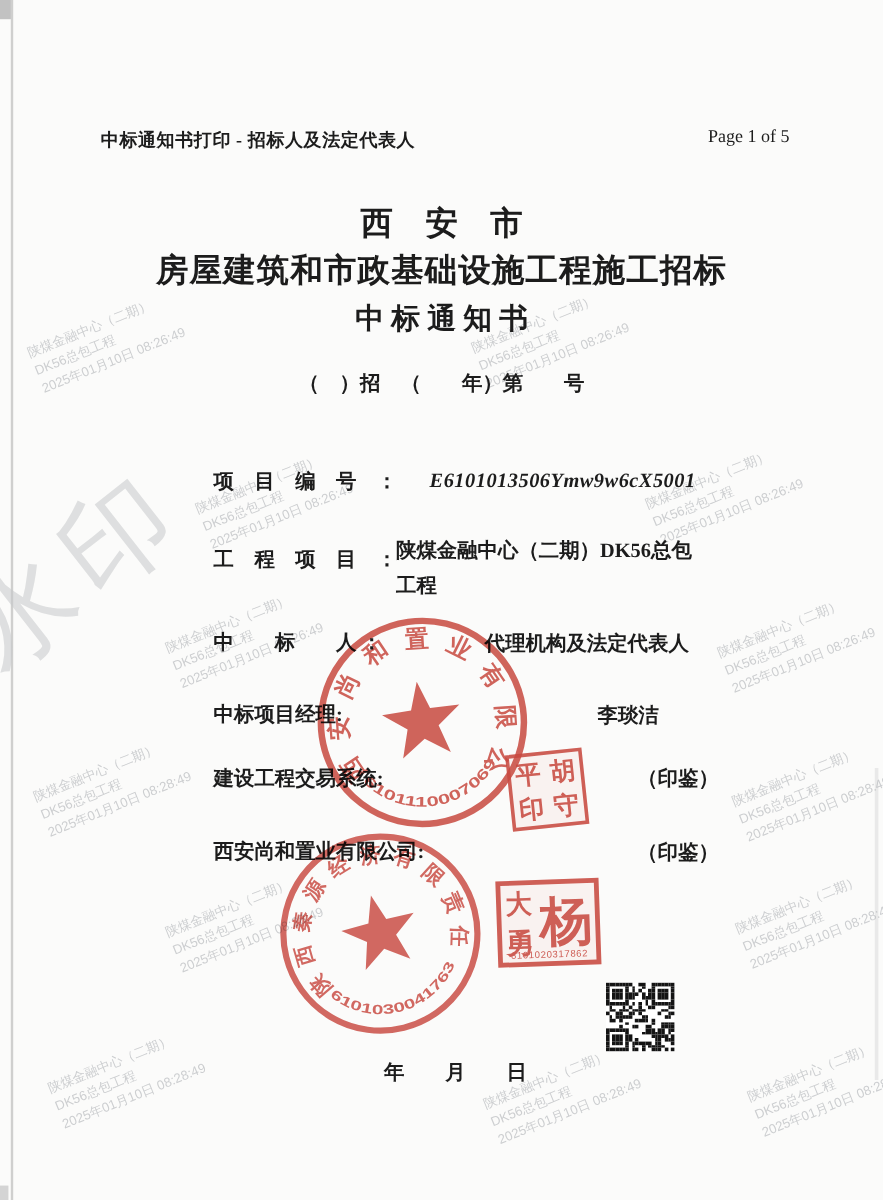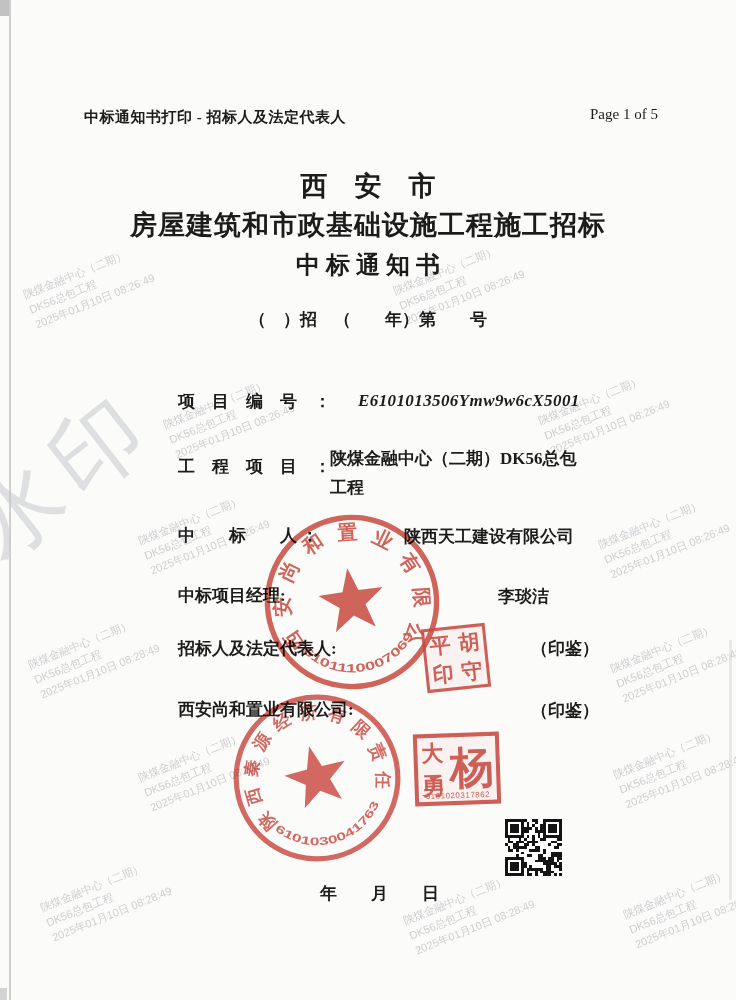--- a/index.html
+++ b/index.html
@@ -156,26 +156,26 @@
 <div class="abs t3">中 标 通 知 书</div>
 <div class="abs docnum">（　）招　（　　年）第　　号</div>
 
 <div class="abs lbl lbl-projno">项　目　编　号　：</div>
 <div class="abs val val-projno">E6101013506Ymw9w6cX5001</div>
 
 <div class="abs lbl lbl-project">工　程　项　目　：</div>
 <div class="abs val val-project">陕煤金融中心（二期）DK56总包 工程</div>
 
 <div class="abs lbl lbl-winner">中　　标　　人 ：</div>
-<div class="abs val val-winner">陕西天工建设有限公司</div>
+<div class="abs val val-winner">代理机构及法定代表人</div>
 
 <div class="abs lbl lbl-manager">中标项目经理:</div>
 <div class="abs val val-manager">李琰洁</div>
 
-<div class="abs lbl lbl-tenderer">招标人及法定代表人:</div>
+<div class="abs lbl lbl-tenderer">建设工程交易系统:</div>
 <div class="abs val val-sealhint1">（印鉴）</div>
 
 <div class="abs lbl lbl-agency">西安尚和置业有限公司:</div>
 <div class="abs val val-sealhint2">（印鉴）</div>
 
 <div class="abs dateline">年　　月　　日</div>
 
 <div class="abs stampLayer" style="left:0;top:0;width:736px;height:1000px;pointer-events:none;">
 
   <svg class="abs seal-svg" style="left:262px;top:512px;transform:rotate(-8deg);opacity:.85" width="180" height="180" viewBox="0 0 200 200">

